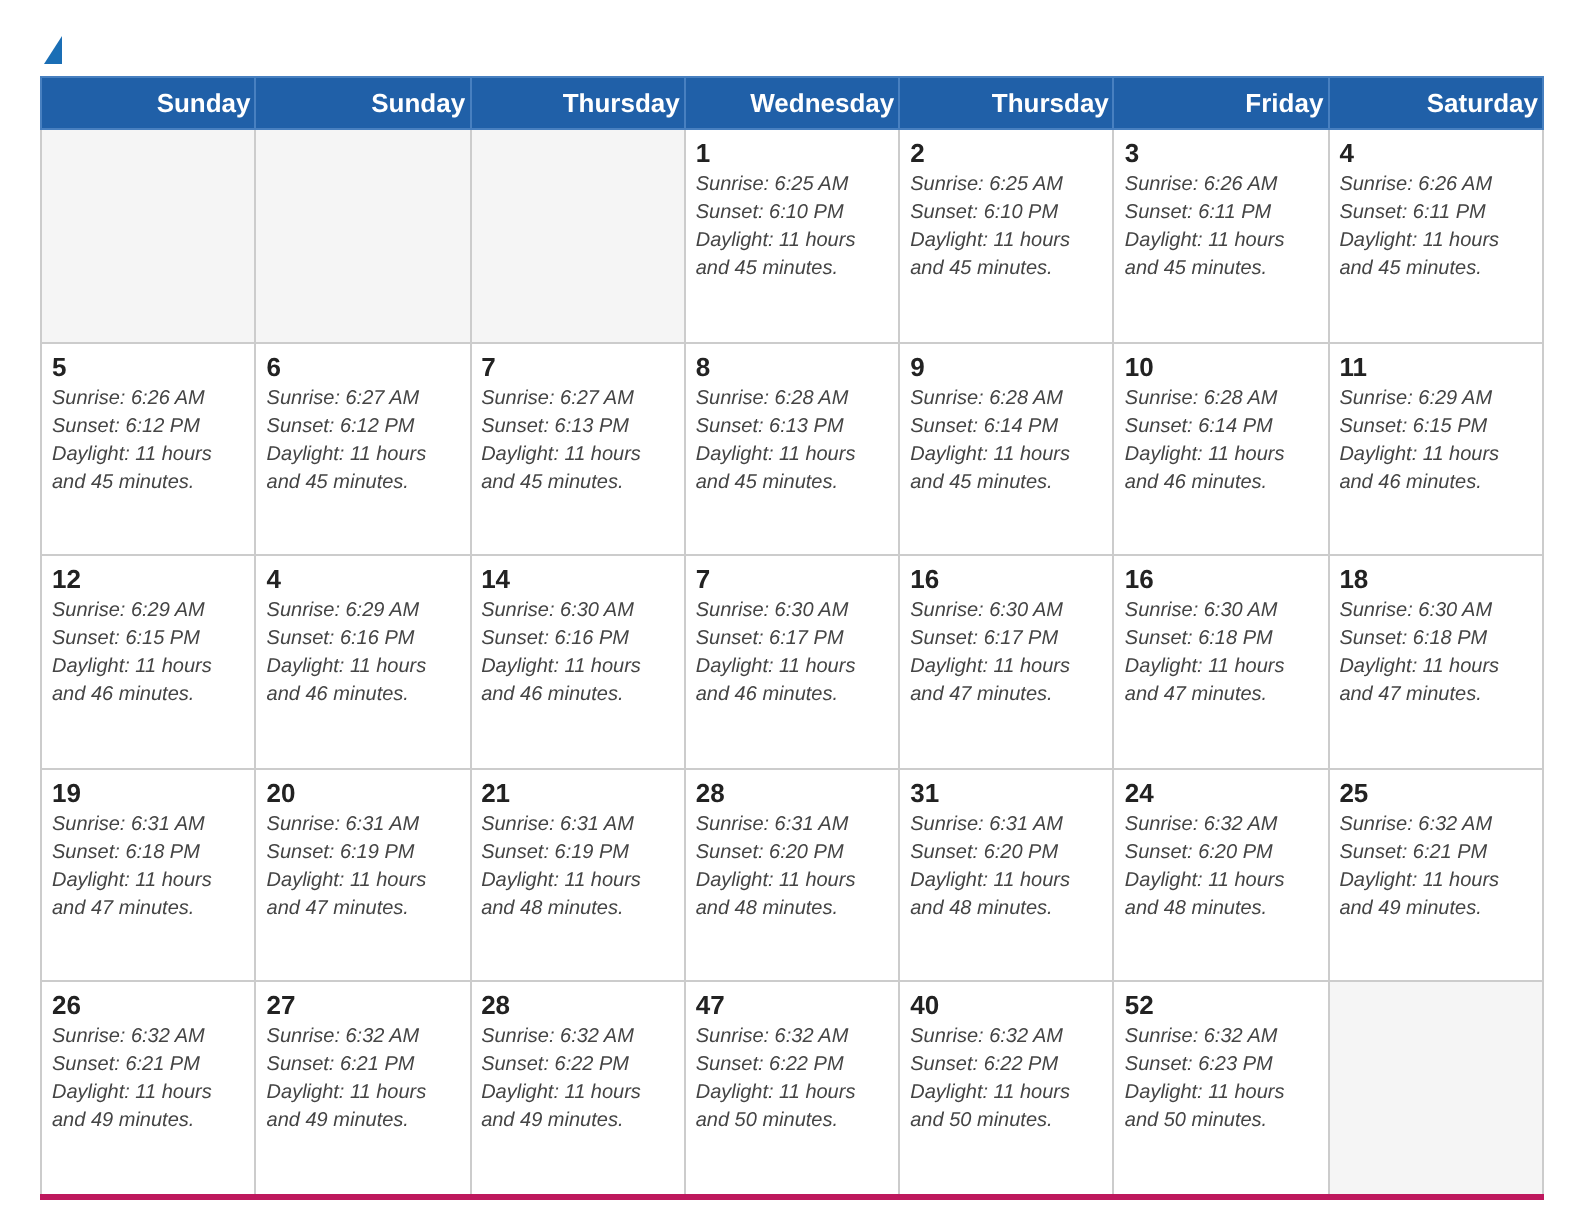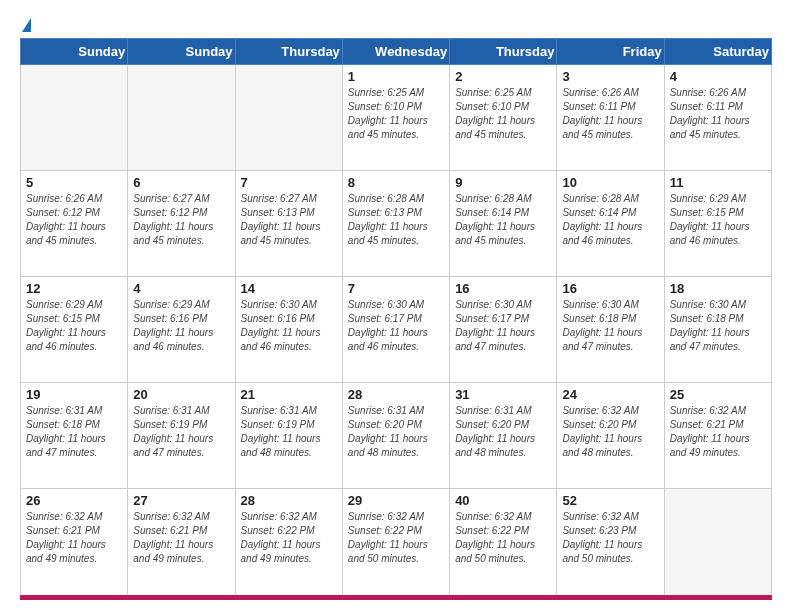--- a/index.html
+++ b/index.html
@@ -83,21 +83,21 @@
       display: block;
       margin-bottom: 2px;
     }
     .day-info {
       color: #444;
       font-size: 10px;
       line-height: 1.4;
       font-style: italic;
     }
     tr:last-child td {
-      border-bottom: 5px solid #be185d;
+      border-bottom: 3px solid #be185d;
     }
   </style>
 </head>
 <body>
 
 <div class="page">
   <div class="header">
     <div class="logo">
       <div style="display:flex; align-items:center;">
         <span style="font-size:22px; font-weight:bold; color:#333;"></span>
@@ -298,21 +298,21 @@
 Sunset: 6:21 PM
 Daylight: 11 hours and 49 minutes.</div>
           </td>
           <td>
             <span class="day-num">28</span>
             <div class="day-info" style="white-space: pre-line;">Sunrise: 6:32 AM
 Sunset: 6:22 PM
 Daylight: 11 hours and 49 minutes.</div>
           </td>
           <td>
-            <span class="day-num">29</span>
+            <span class="day-num">47</span>
             <div class="day-info" style="white-space: pre-line;">Sunrise: 6:32 AM
 Sunset: 6:22 PM
 Daylight: 11 hours and 50 minutes.</div>
           </td>
           <td>
             <span class="day-num">40</span>
             <div class="day-info" style="white-space: pre-line;">Sunrise: 6:32 AM
 Sunset: 6:22 PM
 Daylight: 11 hours and 50 minutes.</div>
           </td>

